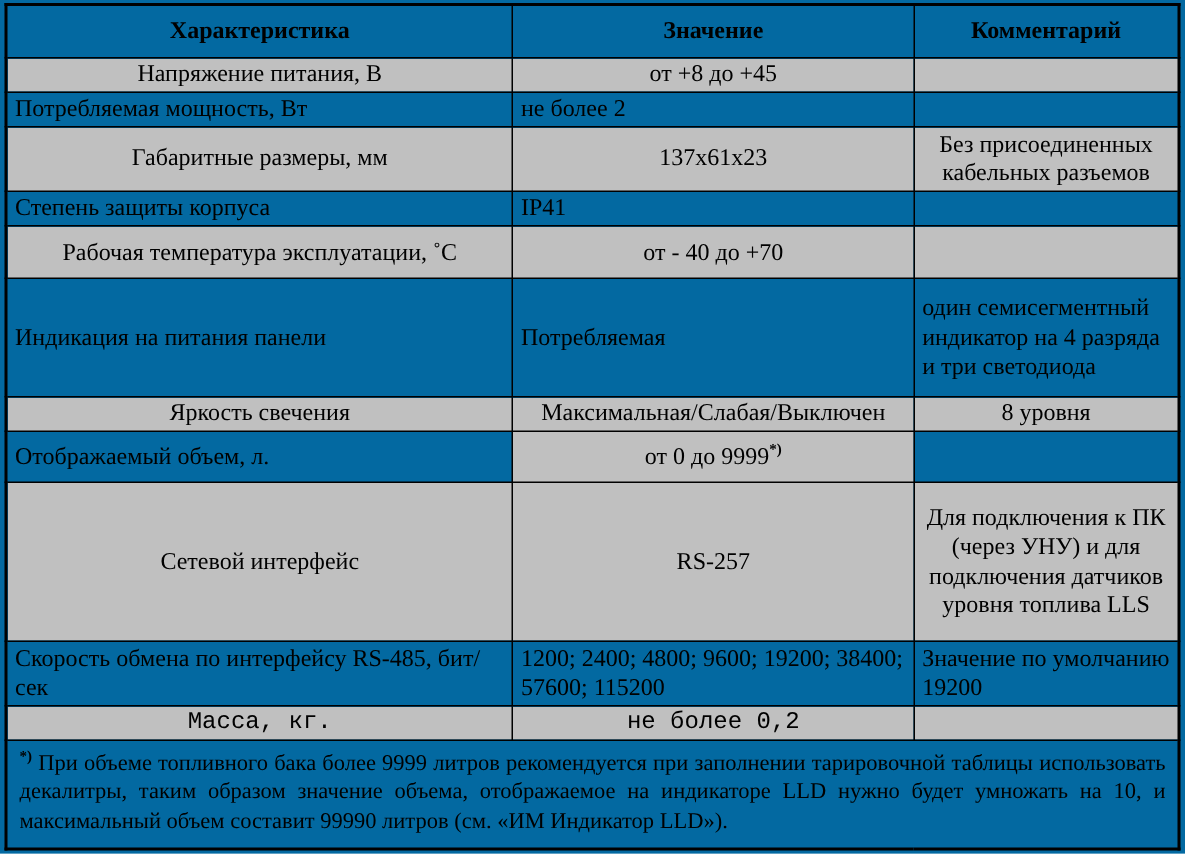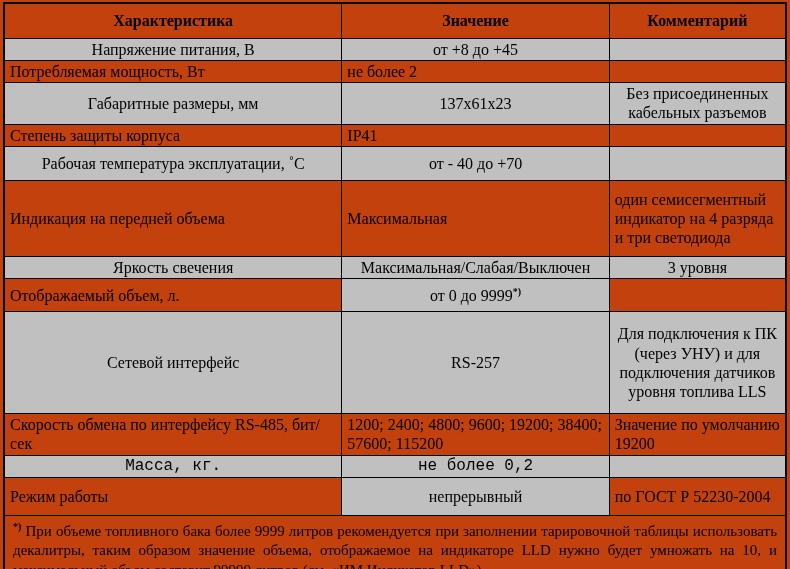--- a/index.html
+++ b/index.html
@@ -1,21 +1,21 @@
 <!DOCTYPE html>
 <html style="--shade: #c0c0c0; --border: #000000;"><head>
 <meta charset="utf-8">
 <style>
   :root { --shade:#c0c0c0; --border:#000; }
   * { box-sizing: border-box; }
   html, body { margin:0; padding:0; background:#fff; }
   body { width:790px; height:569px; overflow:hidden; }
   .page {
     width:790px; height:569px; padding:2px 3px 2px 3px;
-    font-family:"Liberation Serif", serif; color:#000; background:#c2410c;
+    font-family:"Liberation Serif", serif; color:#000; background:#0369a1;
   }
   table.spec {
     width:100%; height:100%;
     border-collapse:collapse; table-layout:fixed;
     border:2px solid var(--border);
     font-size:16px; line-height:1.2;
   }
   col.c1 { width:43.2%; }
   col.c2 { width:34.2%; }
   col.c3 { width:22.6%; }
@@ -88,28 +88,28 @@
         <td>Степень защиты корпуса</td>
         <td>IP41</td>
         <td></td>
       </tr>
       <tr class="r5">
         <td class="g">Рабочая температура эксплуатации, ˚С</td>
         <td class="g">от - 40 до +70</td>
         <td class="g"></td>
       </tr>
       <tr class="r6">
-        <td>Индикация на передней объема</td>
-        <td>Максимальная</td>
+        <td>Индикация на питания панели</td>
+        <td>Потребляемая</td>
         <td>один семисегментный индикатор на 4 разряда и три светодиода</td>
       </tr>
       <tr class="r7">
         <td class="g">Яркость свечения</td>
         <td class="g">Максимальная/Слабая/Выключен</td>
-        <td class="g">3 уровня</td>
+        <td class="g">8 уровня</td>
       </tr>
       <tr class="r8">
         <td>Отображаемый объем, л.</td>
         <td class="g"><span>от 0 до 9999</span><sup class="mark">*)</sup></td>
         <td></td>
       </tr>
       <tr class="r9">
         <td class="g">Сетевой интерфейс</td>
         <td class="g">RS-257</td>
         <td class="g">Для подключения к ПК (через УНУ) и для подключения датчиков уровня топлива LLS</td>
@@ -117,23 +117,18 @@
       <tr class="r10">
         <td>Скорость обмена по интерфейсу RS-485, бит/сек</td>
         <td>1200; 2400; 4800; 9600; 19200; 38400; 57600; 115200</td>
         <td>Значение по умолчанию 19200</td>
       </tr>
       <tr class="r11">
         <td class="g">Масса, кг.</td>
         <td class="g">не более 0,2</td>
         <td class="g"></td>
       </tr>
-      <tr class="r12">
-        <td>Режим работы</td>
-        <td class="g">непрерывный</td>
-        <td>по ГОСТ Р 52230-2004</td>
-      </tr>
       <tr class="fn">
         <td class="fncell" colspan="3"><sup class="mark">*)</sup><span> При объеме топливного бака более 9999 литров рекомендуется при заполнении тарировочной таблицы использовать декалитры, таким образом значение объема, отображаемое на индикаторе LLD нужно будет умножать на 10, и максимальный объем составит 99990 литров (см. «ИМ Индикатор LLD»).</span></td>
       </tr>
     </tbody>
   </table>
 </div>
 
 </body></html>

